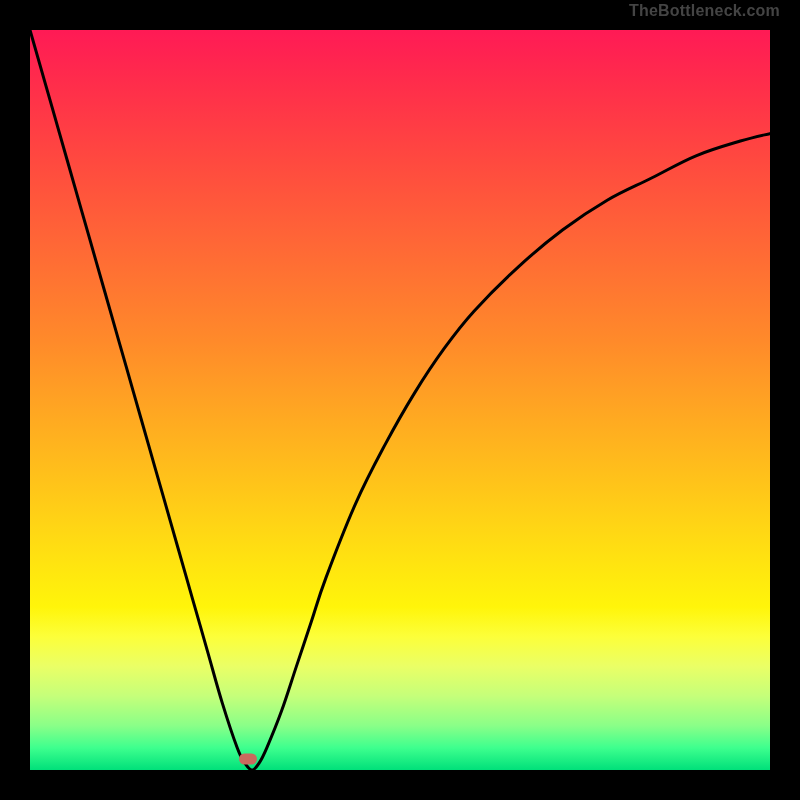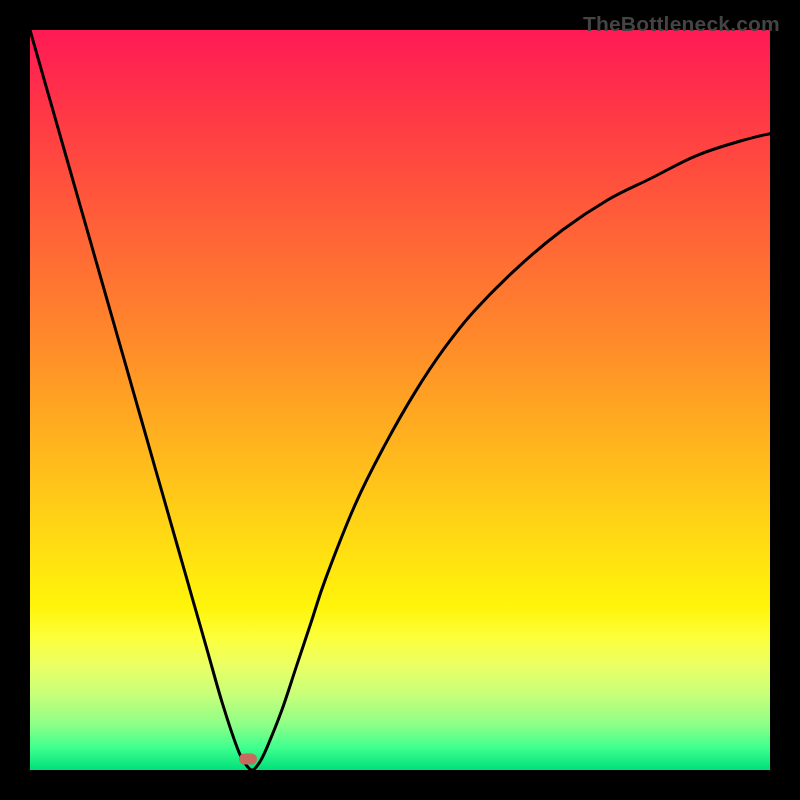--- a/index.html
+++ b/index.html
@@ -9,25 +9,24 @@
     height: 800px;
     background: #000;
     position: relative;
     font-family: Arial, sans-serif;
   }
   .watermark {
     position: absolute;
     top: 2px;
     right: 20px;
     color: #444;
-    font-size: 21px;
+    font-size: 16px;
     font-weight: bold;
     z-index: 10;
     letter-spacing: 0.2px;
-    margin-top: 10px;
   }
   .plot-area {
     position: absolute;
     left: 30px;
     top: 30px;
     width: 740px;
     height: 740px;
     overflow: hidden;
   }
   .gradient {

